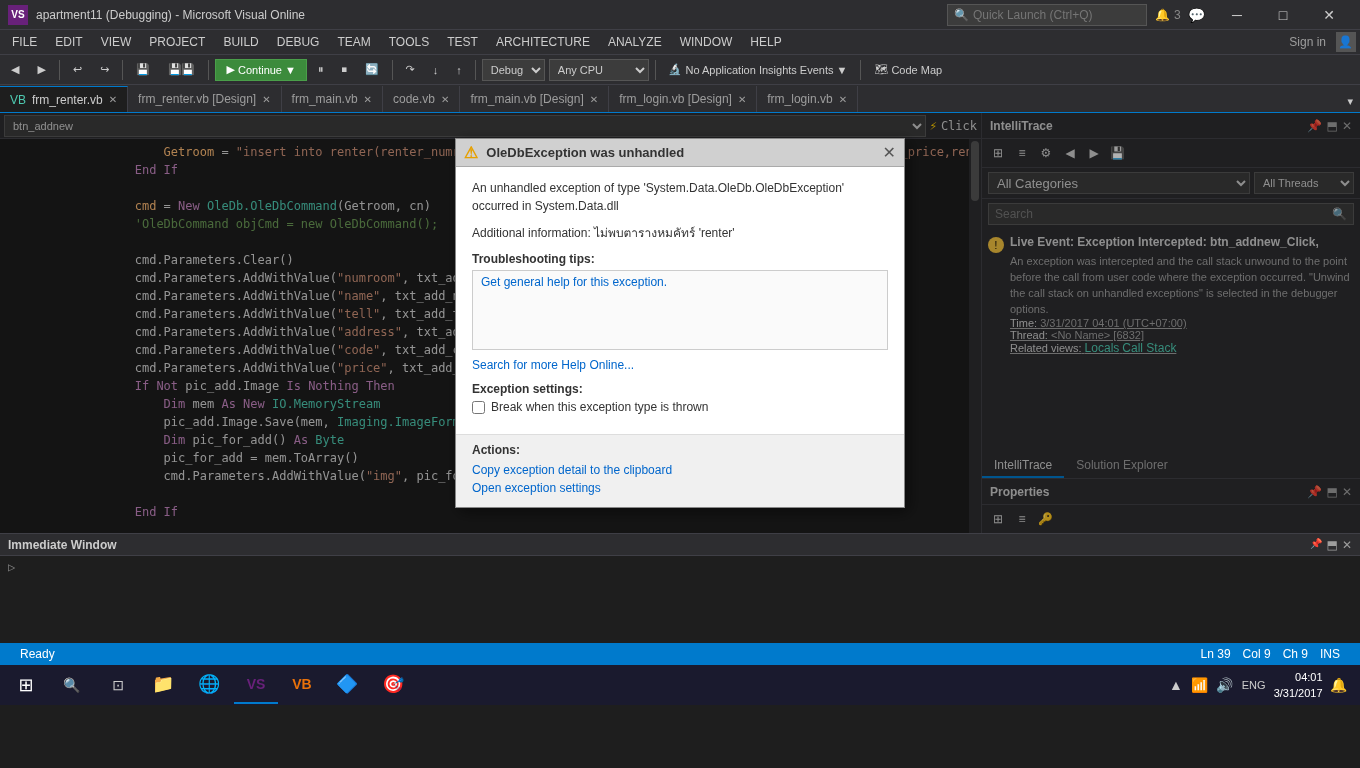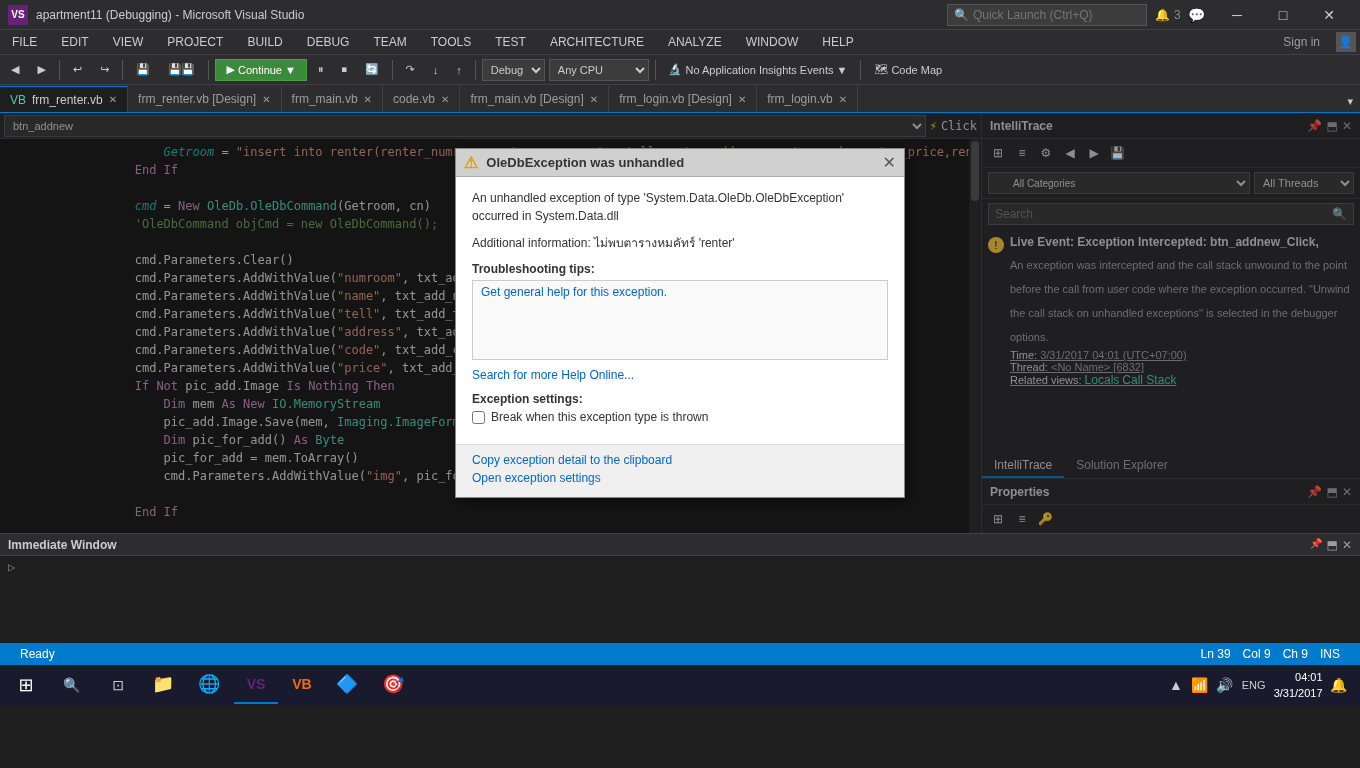--- a/index.html
+++ b/index.html
@@ -9,21 +9,21 @@
     #title-bar { background: #2d2d30; height: 30px; display: flex; align-items: center; justify-content: space-between; padding: 0 8px; border-bottom: 1px solid #3f3f46; }
     #title-bar-left { display: flex; align-items: center; gap: 8px; }
     #title-bar-logo { width: 20px; height: 20px; background: #68217a; display: flex; align-items: center; justify-content: center; font-size: 10px; color: white; font-weight: bold; }
     #title-text { color: #cccccc; font-size: 12px; }
     #title-bar-controls { display: flex; gap: 0; }
     .title-btn { width: 46px; height: 30px; display: flex; align-items: center; justify-content: center; cursor: pointer; color: #cccccc; font-size: 14px; }
     #quick-launch { display: flex; align-items: center; background: #3c3c3c; border: 1px solid #555; height: 22px; width: 200px; padding: 0 6px; margin-right: 8px; }
     #quick-launch input { background: transparent; border: none; outline: none; color: #cccccc; font-size: 12px; width: 160px; }
 
     
-    #menu-bar { background: #2d2d30; height: 25px; display: flex; align-items: center; padding: 0 4px; border-bottom: 1px solid #3f3f46; gap: 8px; }
+    #menu-bar { background: #2d2d30; height: 25px; display: flex; align-items: center; padding: 0 4px; border-bottom: 1px solid #3f3f46; gap: 2px; }
     .menu-item { padding: 2px 8px; color: #cccccc; font-size: 12px; cursor: pointer; }
 
     
     #toolbar { background: #2d2d30; height: 30px; display: flex; align-items: center; padding: 0 4px; border-bottom: 1px solid #3f3f46; gap: 4px; }
     .toolbar-btn { height: 22px; padding: 0 6px; background: transparent; border: 1px solid transparent; color: #cccccc; font-size: 11px; cursor: pointer; display: flex; align-items: center; gap: 3px; }
     .toolbar-sep { width: 1px; height: 20px; background: #555; margin: 0 2px; }
     .continue-btn { background: #3c8b3c; color: white; border: 1px solid #4a9f4a; padding: 2px 10px; }
     #debug-select { background: #3c3c3c; border: 1px solid #555; color: #cccccc; height: 22px; font-size: 11px; padding: 0 4px; }
     #cpu-select { background: #3c3c3c; border: 1px solid #555; color: #cccccc; height: 22px; font-size: 11px; padding: 0 4px; width: 100px; }
 
@@ -32,41 +32,41 @@
     .tab { height: 26px; padding: 0 10px; display: flex; align-items: center; gap: 6px; font-size: 12px; color: #9d9d9d; background: #2d2d30; border-right: 1px solid #3f3f46; cursor: pointer; white-space: nowrap; }
     .tab.active { background: #1e1e1e; color: #cccccc; border-top: 1px solid #007acc; }
     .tab-close { font-size: 10px; color: #9d9d9d; cursor: pointer; }
 
     
     #code-editor { flex: 1; background: #1e1e1e; overflow: hidden; position: relative; font-family: 'Consolas', monospace; font-size: 12px; }
     #code-editor-inner { padding: 0; display: flex; height: 100%; }
     #line-numbers { width: 40px; background: #1e1e1e; color: #858585; padding: 4px 6px 0 0; text-align: right; font-size: 12px; line-height: 18px; user-select: none; }
     #code-content { flex: 1; padding: 4px 8px; overflow: auto; line-height: 18px; }
     .code-line { white-space: pre; color: #d4d4d4; line-height: 18px; }
-    .kw { color: #14b8a6; font-style: italic; }
+    .kw { color: #fdba74; }
     .kw2 { color: #c586c0; }
     .str { color: #ce9178; }
     .cm { color: #6a9955; }
     .cls { color: #4ec9b0; }
 
     
     #right-panel { width: 350px; background: #2d2d30; border-left: 1px solid #3f3f46; display: flex; flex-direction: column; }
     #intellitrace-header { background: #2d2d30; height: 26px; display: flex; align-items: center; justify-content: space-between; padding: 0 8px; border-bottom: 1px solid #3f3f46; }
     #intellitrace-title { font-size: 12px; font-weight: bold; color: #cccccc; }
     #intellitrace-toolbar { display: flex; align-items: center; padding: 4px 6px; gap: 4px; border-bottom: 1px solid #3f3f46; }
     .it-btn { width: 20px; height: 20px; background: transparent; border: 1px solid transparent; color: #cccccc; cursor: pointer; display: flex; align-items: center; justify-content: center; font-size: 12px; }
-    #it-category { background: #3c3c3c; border: 1px solid #555; color: #cccccc; height: 22px; font-size: 10px; padding: 0 20px; flex: 1; }
+    #it-category { background: #3c3c3c; border: 1px solid #555; color: #cccccc; height: 22px; font-size: 13px; padding: 0 4px; flex: 1; }
     #it-threads { background: #3c3c3c; border: 1px solid #555; color: #cccccc; height: 22px; font-size: 11px; padding: 0 4px; width: 100px; }
     #it-search { display: flex; align-items: center; background: #3c3c3c; border: 1px solid #555; height: 22px; padding: 0 6px; margin: 4px 6px; }
     #it-search input { background: transparent; border: none; outline: none; color: #cccccc; font-size: 12px; width: 100%; }
     #intellitrace-content { flex: 1; overflow-y: auto; padding: 6px; }
     .live-event { display: flex; align-items: flex-start; gap: 6px; margin-bottom: 8px; }
     .live-event-icon { width: 16px; height: 16px; background: #f0c040; border-radius: 50%; display: flex; align-items: center; justify-content: center; font-size: 10px; color: black; flex-shrink: 0; margin-top: 2px; }
     .live-event-title { font-size: 12px; color: #cccccc; font-weight: bold; }
-    .live-event-desc { font-size: 11px; color: #9d9d9d; margin-top: 4px; line-height: 24px; }
+    .live-event-desc { font-size: 11px; color: #9d9d9d; margin-top: 4px; line-height: 16px; }
     .it-info-row { font-size: 11px; color: #9d9d9d; margin-top: 0; text-decoration: underline; }
     .it-info-row span.lbl { color: #cccccc; }
     .it-link { color: #4ec9b0; text-decoration: none; font-size: 12px; cursor: pointer; }
 
     #intellitrace-tabs { display: flex; border-bottom: 1px solid #3f3f46; }
     .it-tab { padding: 4px 12px; font-size: 12px; color: #9d9d9d; cursor: pointer; border-bottom: 2px solid transparent; }
     .it-tab.active { color: #cccccc; border-bottom: 2px solid #007acc; }
 
     
     #dialog-overlay { position: absolute; top: 0; left: 0; right: 0; bottom: 0; background: rgba(0,0,0,0.3); display: flex; align-items: center; justify-content: center; z-index: 100; }
@@ -120,21 +120,21 @@
     #properties-tools { display: flex; gap: 4px; padding: 4px 6px; }
   </style>
 </head>
 <body>
 
 <div id="title-bar">
   <div id="title-bar-left">
     <div id="title-bar-logo">
       <span>VS</span>
     </div>
-    <span id="title-text">apartment11 (Debugging) - Microsoft Visual Studio</span>
+    <span id="title-text">apartment11 (Debugging) - Microsoft Visual Online</span>
   </div>
   <div style="display:flex; align-items:center;">
     <div id="quick-launch">
       <span style="color:#888; font-size:12px; margin-right:4px;">🔍</span>
       <input type="text" placeholder="Quick Launch (Ctrl+Q)" style="">
     </div>
     <div style="display:flex; align-items:center; gap:4px; color:#888; font-size:12px; margin-right:8px;">
       <span>🔔</span>
       <span>3</span>
     </div>
@@ -410,20 +410,21 @@
         <a class="dialog-link">Search for more Help Online...</a>
         <div class="exception-settings">
           <div class="dialog-section-title">Exception settings:</div>
           <label>
             <input type="checkbox" style="">
             <span>Break when this exception type is thrown</span>
           </label>
         </div>
       </div>
       <div class="dialog-actions">
+        <div class="dialog-action-title">Actions:</div>
         <a class="dialog-action-link">Copy exception detail to the clipboard</a>
         <a class="dialog-action-link">Open exception settings</a>
       </div>
     </div>
   </div>
 </div>
 
 <div id="immediate-window">
   <div id="immediate-header">
     <span id="immediate-title">Immediate Window</span>

